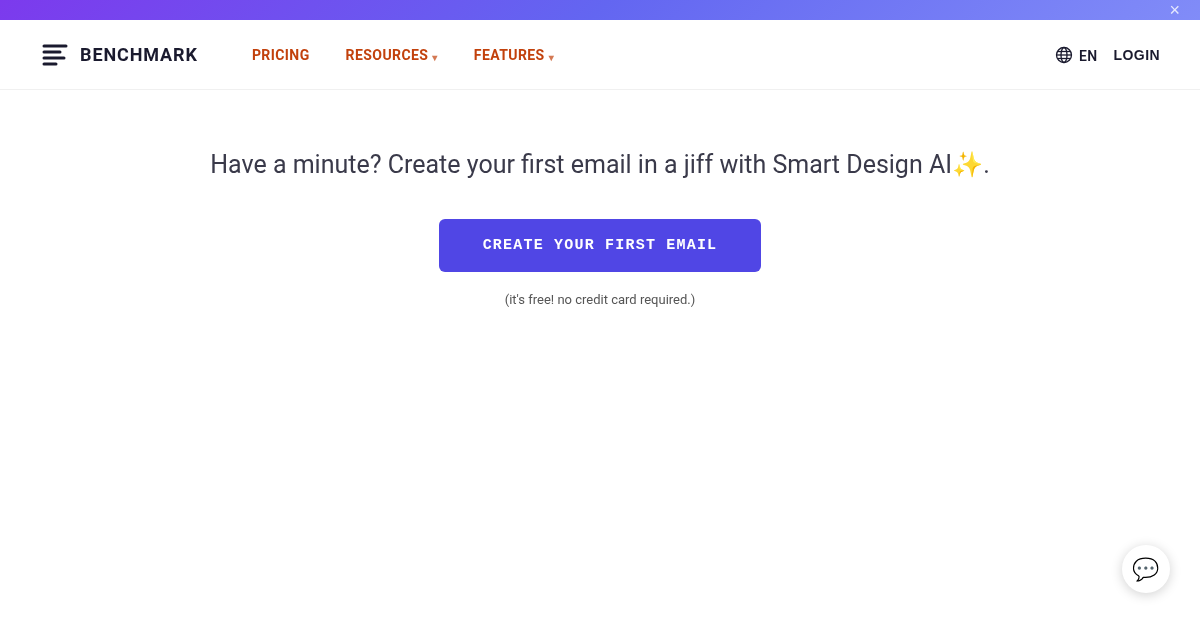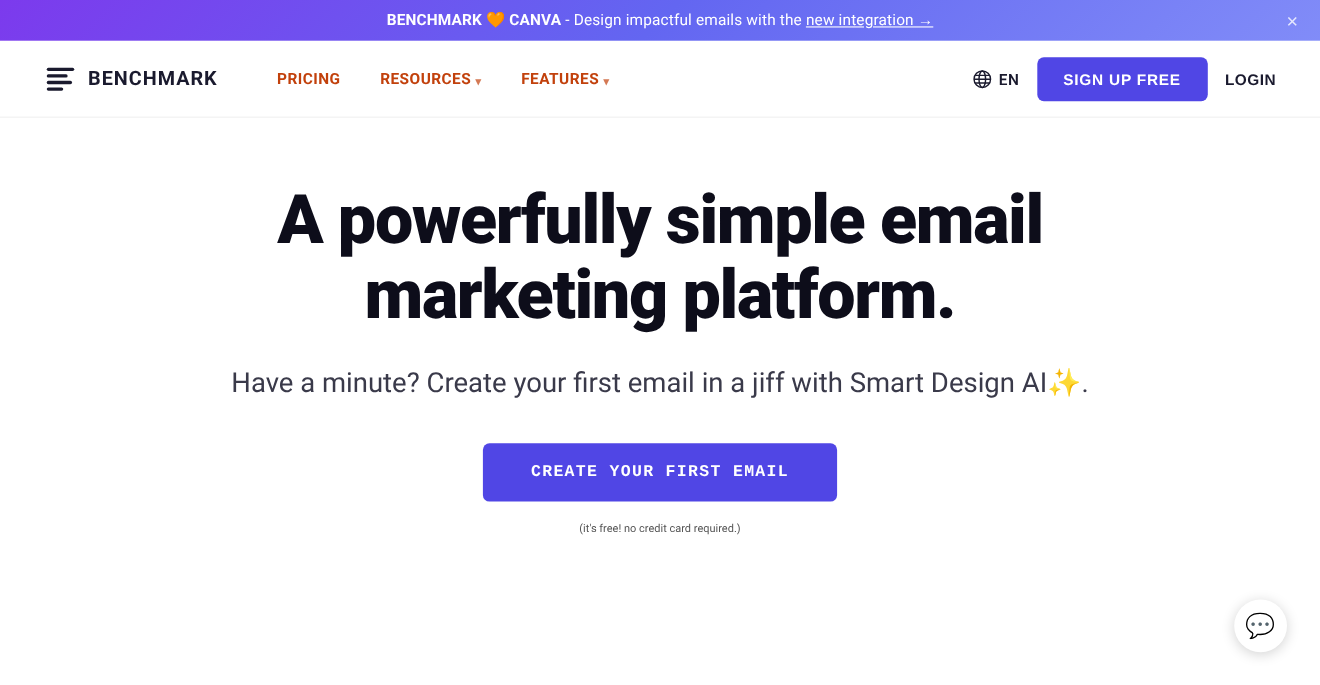--- a/index.html
+++ b/index.html
@@ -188,21 +188,21 @@
       border-radius: 6px;
       font-size: 15px;
       font-weight: 700;
       letter-spacing: 0.08em;
       cursor: pointer;
       margin-bottom: 20px;
       font-family: Liberation Mono, monospace;
     }
 
     .hero-note {
-      font-size: 10px;
+      font-size: 13px;
       color: #555;
     }
 
     
     .chat-bubble {
       position: fixed;
       bottom: 30px;
       right: 30px;
       width: 48px;
       height: 48px;
@@ -213,27 +213,20 @@
       align-items: center;
       justify-content: center;
       cursor: pointer;
       font-size: 22px;
     }
   </style>
 </head>
 <body>
 
 <div class="top-banner">
-  <span class="banner-text">
-    <span class="banner-bold">BENCHMARK</span>
-    <span>🧡</span>
-    <span class="banner-bold">CANVA</span>
-    <span> - Design impactful emails with the </span>
-    <span class="banner-link">new integration →</span>
-  </span>
   <button class="close-btn">×</button>
 </div>
 
 <nav class="navbar">
   <a class="navbar-logo" href="#">
     <svg class="logo-icon" viewBox="0 0 30 30" fill="none" xmlns="http://www.w3.org/2000/svg">
       <line x1="4" y1="6" x2="26" y2="6" stroke="#1a1a2e" stroke-width="3" stroke-linecap="round"></line>
       <line x1="4" y1="12" x2="20" y2="12" stroke="#1a1a2e" stroke-width="3" stroke-linecap="round"></line>
       <line x1="4" y1="18" x2="24" y2="18" stroke="#1a1a2e" stroke-width="3" stroke-linecap="round"></line>
       <line x1="4" y1="24" x2="16" y2="24" stroke="#1a1a2e" stroke-width="3" stroke-linecap="round"></line>
@@ -259,27 +252,25 @@
     <div class="lang-btn">
       <svg class="globe-icon" viewBox="0 0 18 18" fill="none" xmlns="http://www.w3.org/2000/svg">
         <circle cx="9" cy="9" r="7.5" stroke="#1a1a2e" stroke-width="1.3"></circle>
         <ellipse cx="9" cy="9" rx="3" ry="7.5" stroke="#1a1a2e" stroke-width="1.3"></ellipse>
         <line x1="1.5" y1="9" x2="16.5" y2="9" stroke="#1a1a2e" stroke-width="1.3"></line>
         <line x1="2.5" y1="5.5" x2="15.5" y2="5.5" stroke="#1a1a2e" stroke-width="1.3"></line>
         <line x1="2.5" y1="12.5" x2="15.5" y2="12.5" stroke="#1a1a2e" stroke-width="1.3"></line>
       </svg>
       <span>EN</span>
     </div>
-    <button class="signup-btn">SIGN UP FREE</button>
     <button class="login-btn">LOGIN</button>
   </div>
 </nav>
 
 <section class="hero">
-  <h1 class="hero-title">A powerfully simple email marketing platform.</h1>
   <p class="hero-subtitle">Have a minute? Create your first email in a jiff with Smart Design AI✨.</p>
   <button class="hero-cta">CREATE YOUR FIRST EMAIL</button>
   <p class="hero-note">(it's free! no credit card required.)</p>
 </section>
 
 <div class="chat-bubble">
   <span>💬</span>
 </div>
 
 </body></html>

